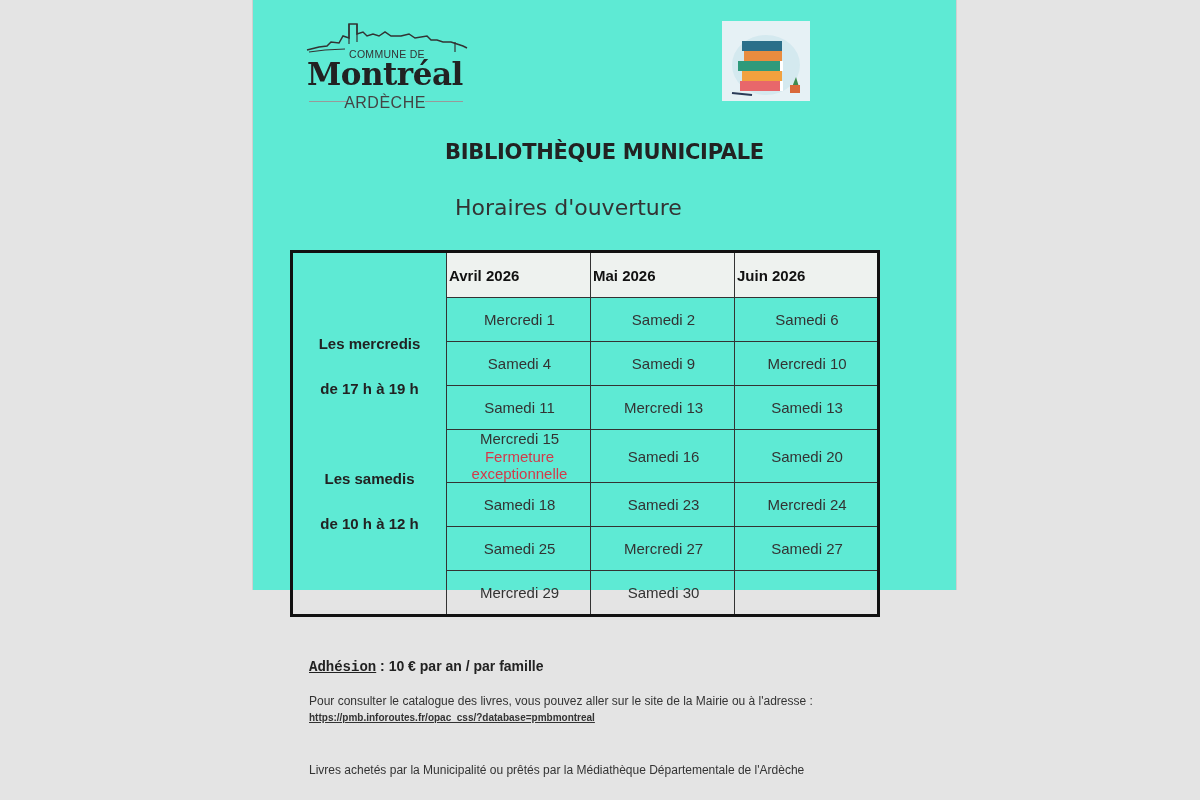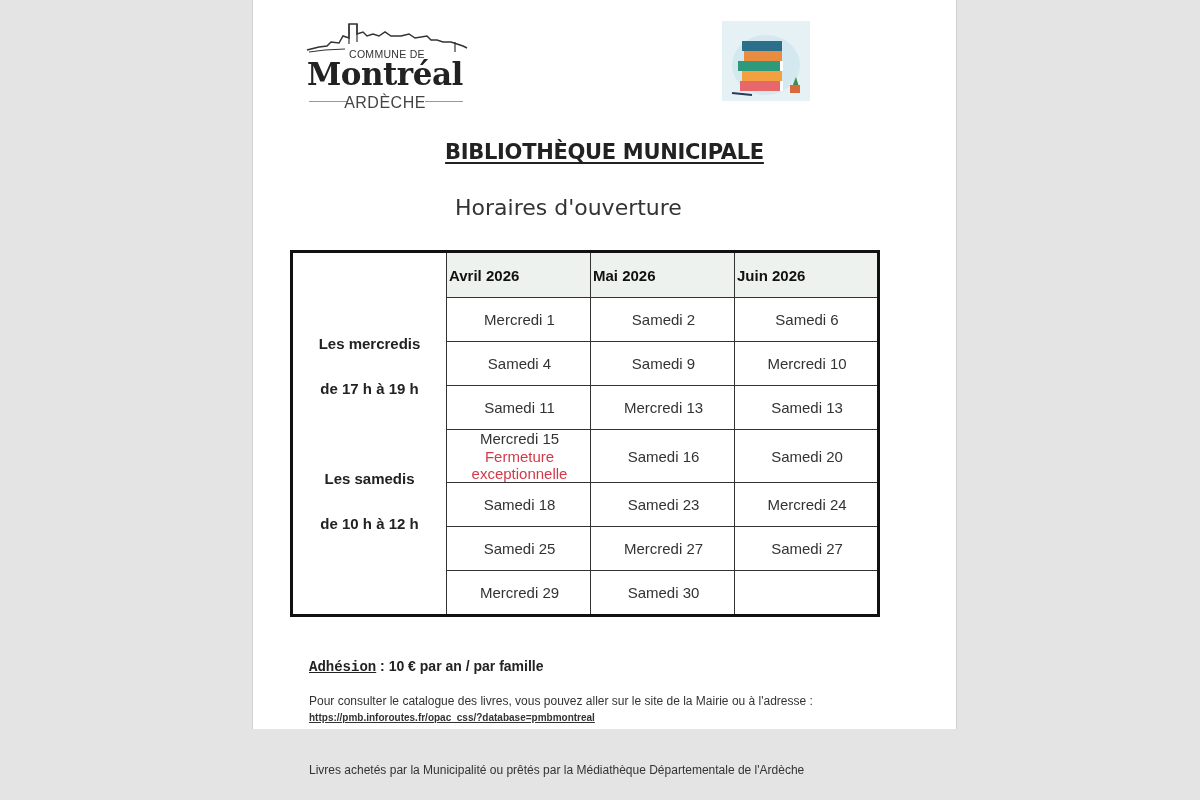--- a/index.html
+++ b/index.html
@@ -3,22 +3,22 @@
 <meta charset="utf-8">
 <style>
   html, body { margin:0; padding:0; }
   body {
     width:1200px; height:800px; overflow:hidden;
     background:#e4e4e4;
     font-family:"Liberation Sans", sans-serif;
     position:relative;
   }
   .page {
-    position:absolute; left:252px; top:0; width:703px; height:729px;
-    background:#ffffff;
+    position:absolute; left:252px; top:0; width:703px; height:590px;
+    background:#5eead4;
     border-left:1px solid #d0d0d0; border-right:1px solid #d0d0d0;
   }
   .logo {
     position:absolute; left:52px; top:14px; width:164px; height:96px;
   }
   .logo svg { position:absolute; left:0; top:0; }
   .logo .commune {
     position:absolute; left:44px; top:34px; font-size:10.5px; color:#333;
     letter-spacing:0.3px;
   }
@@ -36,21 +36,21 @@
   .logo .dept-line-l { left:4px; }
   .logo .dept-line-r { left:120px; }
 
   .books {
     position:absolute; left:469px; top:21px; width:88px; height:80px;
     background:#e6f1f5;
   }
   .title {
     position:absolute; left:0; top:140px; width:703px; text-align:center;
     font-family:"DejaVu Sans", sans-serif; font-weight:bold; font-size:21px;
-    color:#222; text-decoration:underline; text-underline-offset:3px;
+    color:#222; text-underline-offset:3px;
     letter-spacing:-0.3px;
   }
   .subtitle {
     position:absolute; left:202px; top:195px;
     font-family:"DejaVu Sans", sans-serif; font-size:22px; color:#333;
   }
   table.schedule {
     position:absolute; left:37px; top:250px;
     border-collapse:collapse; border:3px solid #111;
   }

